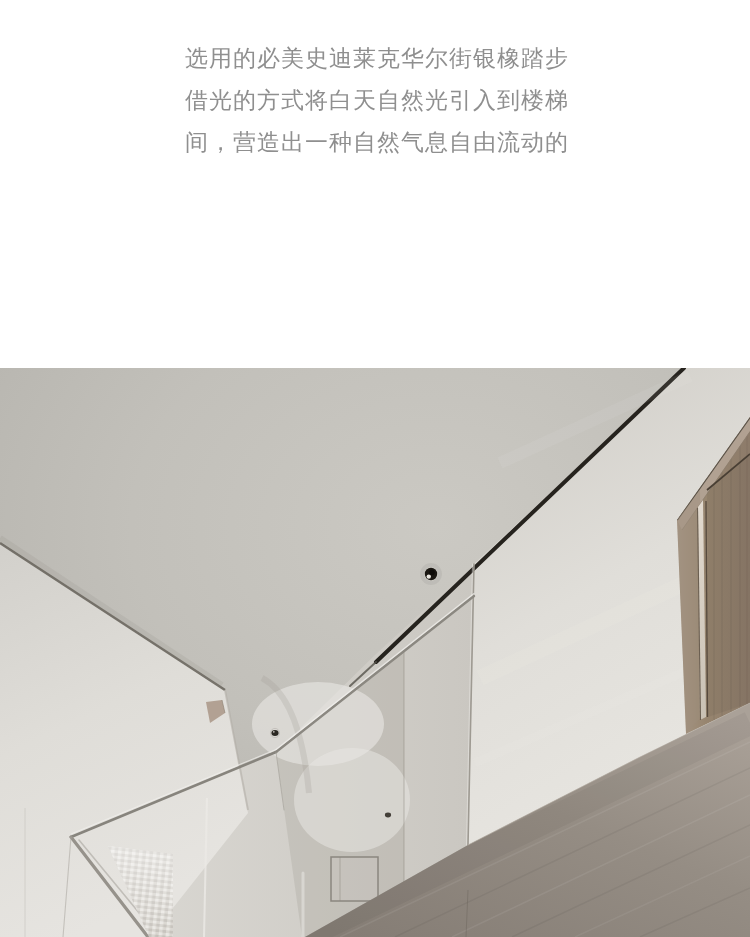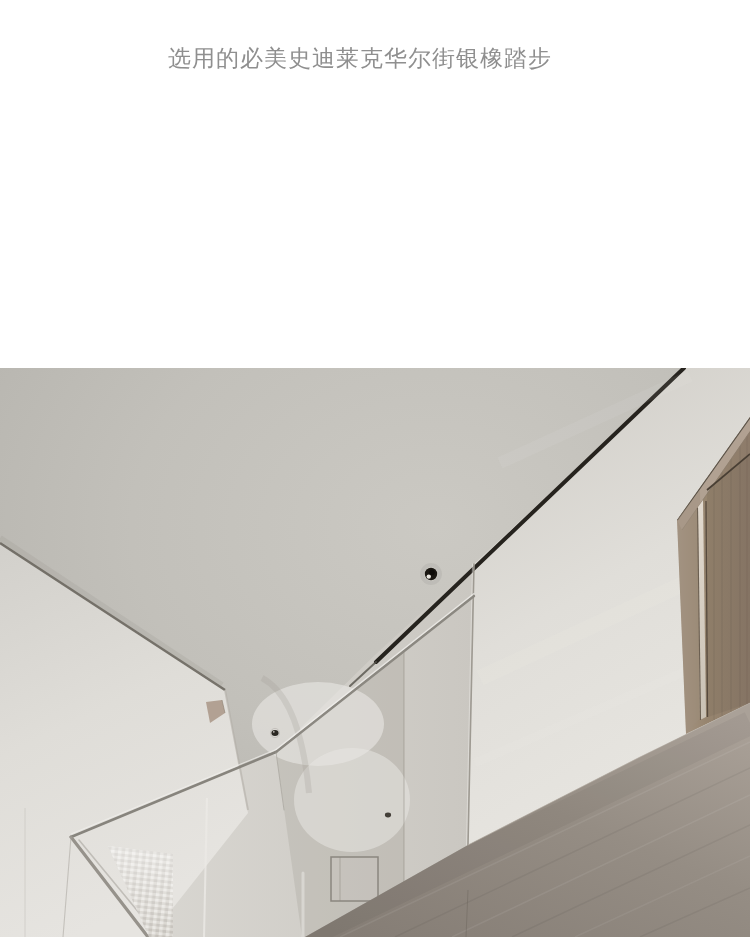--- a/index.html
+++ b/index.html
@@ -1,35 +1,37 @@
 <!DOCTYPE html>
 <html><head>
 <meta charset="utf-8">
 <style>
   html,body{margin:0;padding:0;}
   body{
     width:750px;height:937px;position:relative;overflow:hidden;
     background:#ffffff;
     font-family:"Liberation Sans",sans-serif;
   }
-  .article-text{position:absolute;left:168px;top:37px;}
+  .article-text{position:absolute;left:185px;top:37px;}
   .article-text p{
     margin:0;font-size:23px;line-height:42px;letter-spacing:1px;
     color:#8f8f8f;font-weight:400;white-space:nowrap;
   }
   figure.photo{position:absolute;left:0;top:368px;width:750px;height:569px;margin:0;}
   figure.photo svg{display:block;}
 </style>
 </head>
 <body>
 
 <main class="page">
 
   <section class="article-text">
     <p>选用的必美史迪莱克华尔街银橡踏步</p>
+    <p>借光的方式将白天自然光引入到楼梯</p>
+    <p>间，营造出一种自然气息自由流动的</p>
   </section>
 
   <figure class="photo">
     <svg width="750" height="569" viewBox="0 0 750 569" xmlns="http://www.w3.org/2000/svg">
       <defs>
         <radialGradient id="gCeil" cx="0.58" cy="0.28" r="0.9">
           <stop offset="0" stop-color="#cbc9c3"></stop>
           <stop offset="0.45" stop-color="#c2c0ba"></stop>
           <stop offset="1" stop-color="#b0aea8"></stop>
         </radialGradient>

